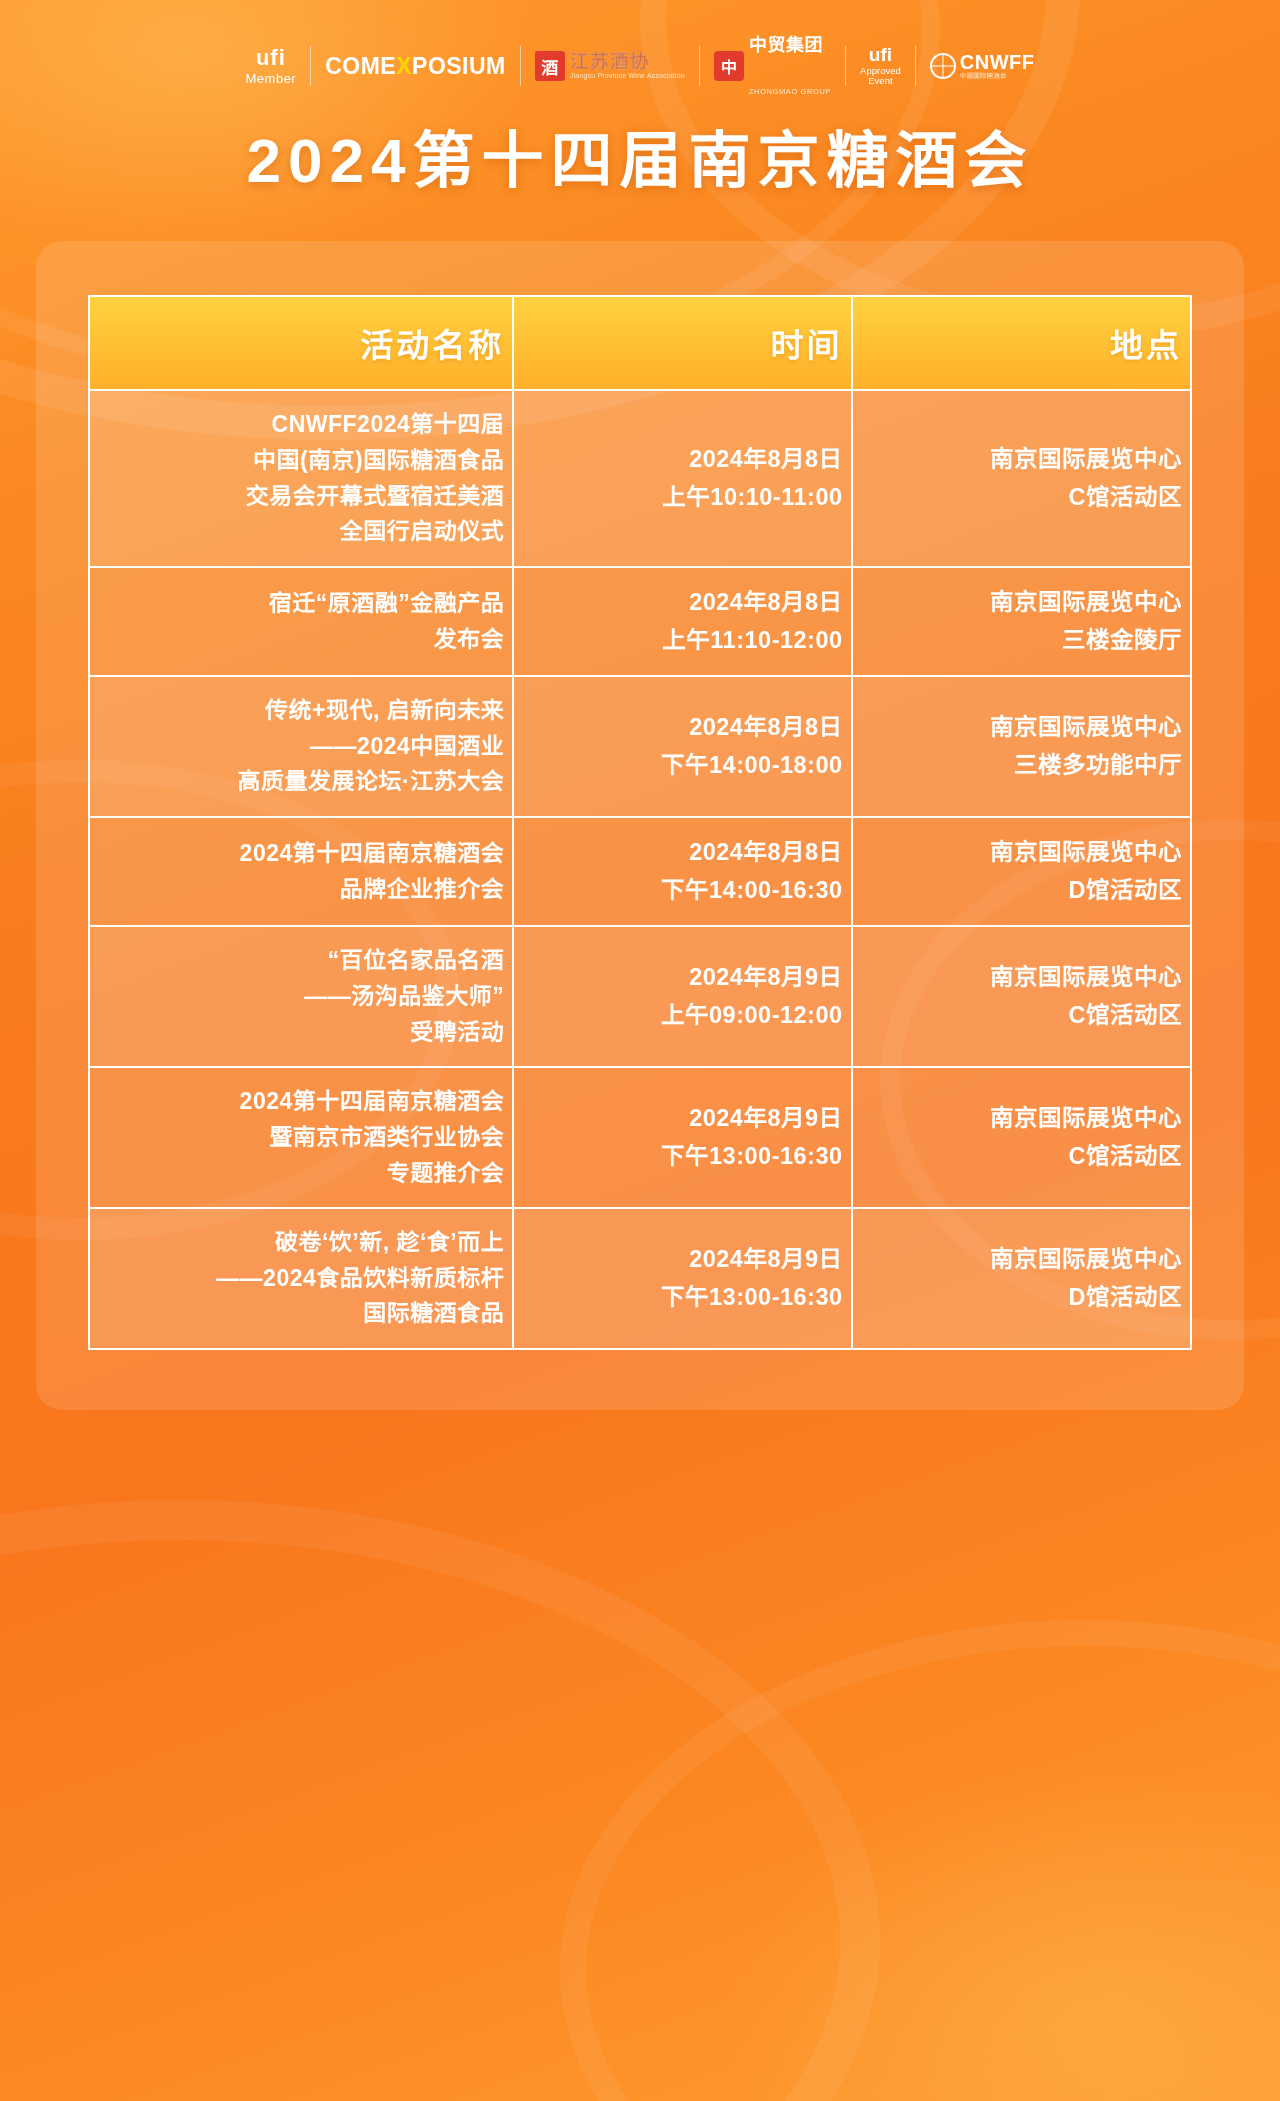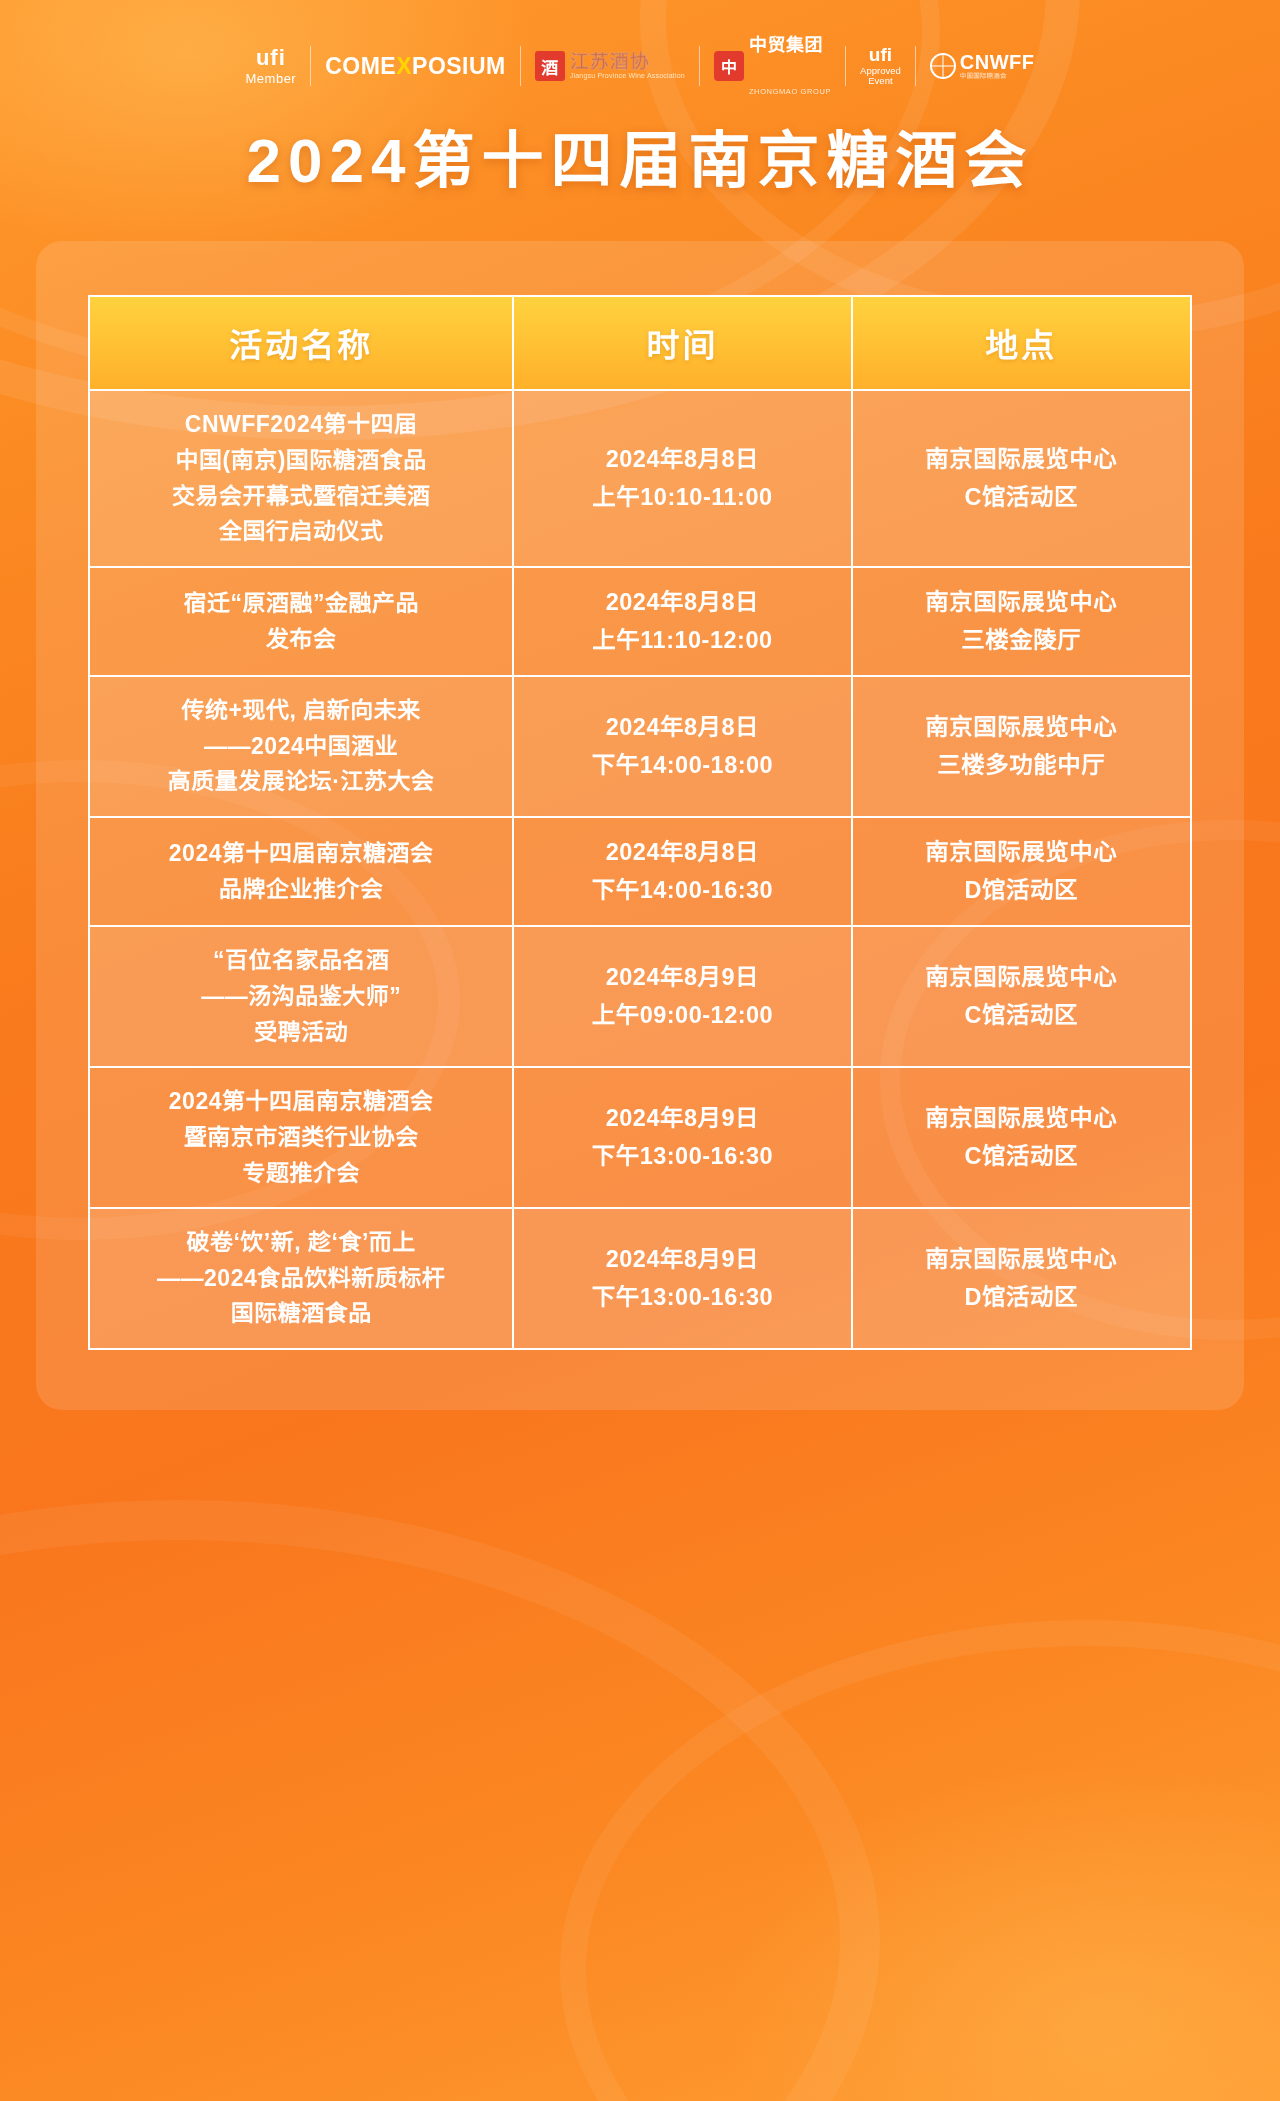--- a/index.html
+++ b/index.html
@@ -127,21 +127,21 @@
     padding: 54px 52px 60px;
   }
   table.sched {
     width: 100%;
     border-collapse: collapse;
     table-layout: fixed;
     border: 2px solid #ffffff;
   }
   table.sched th, table.sched td {
     border: 2px solid #ffffff;
-    text-align: center;
+    text-align: right;
     vertical-align: middle;
     color: #ffffff;
     padding: 16px 8px;
   }
   table.sched thead th {
     background: linear-gradient(180deg, #ffd23f 0%, #ffb02a 100%);
     color: #ffffff;
     font-size: 33px;
     font-weight: 800;
     letter-spacing: 3px;

